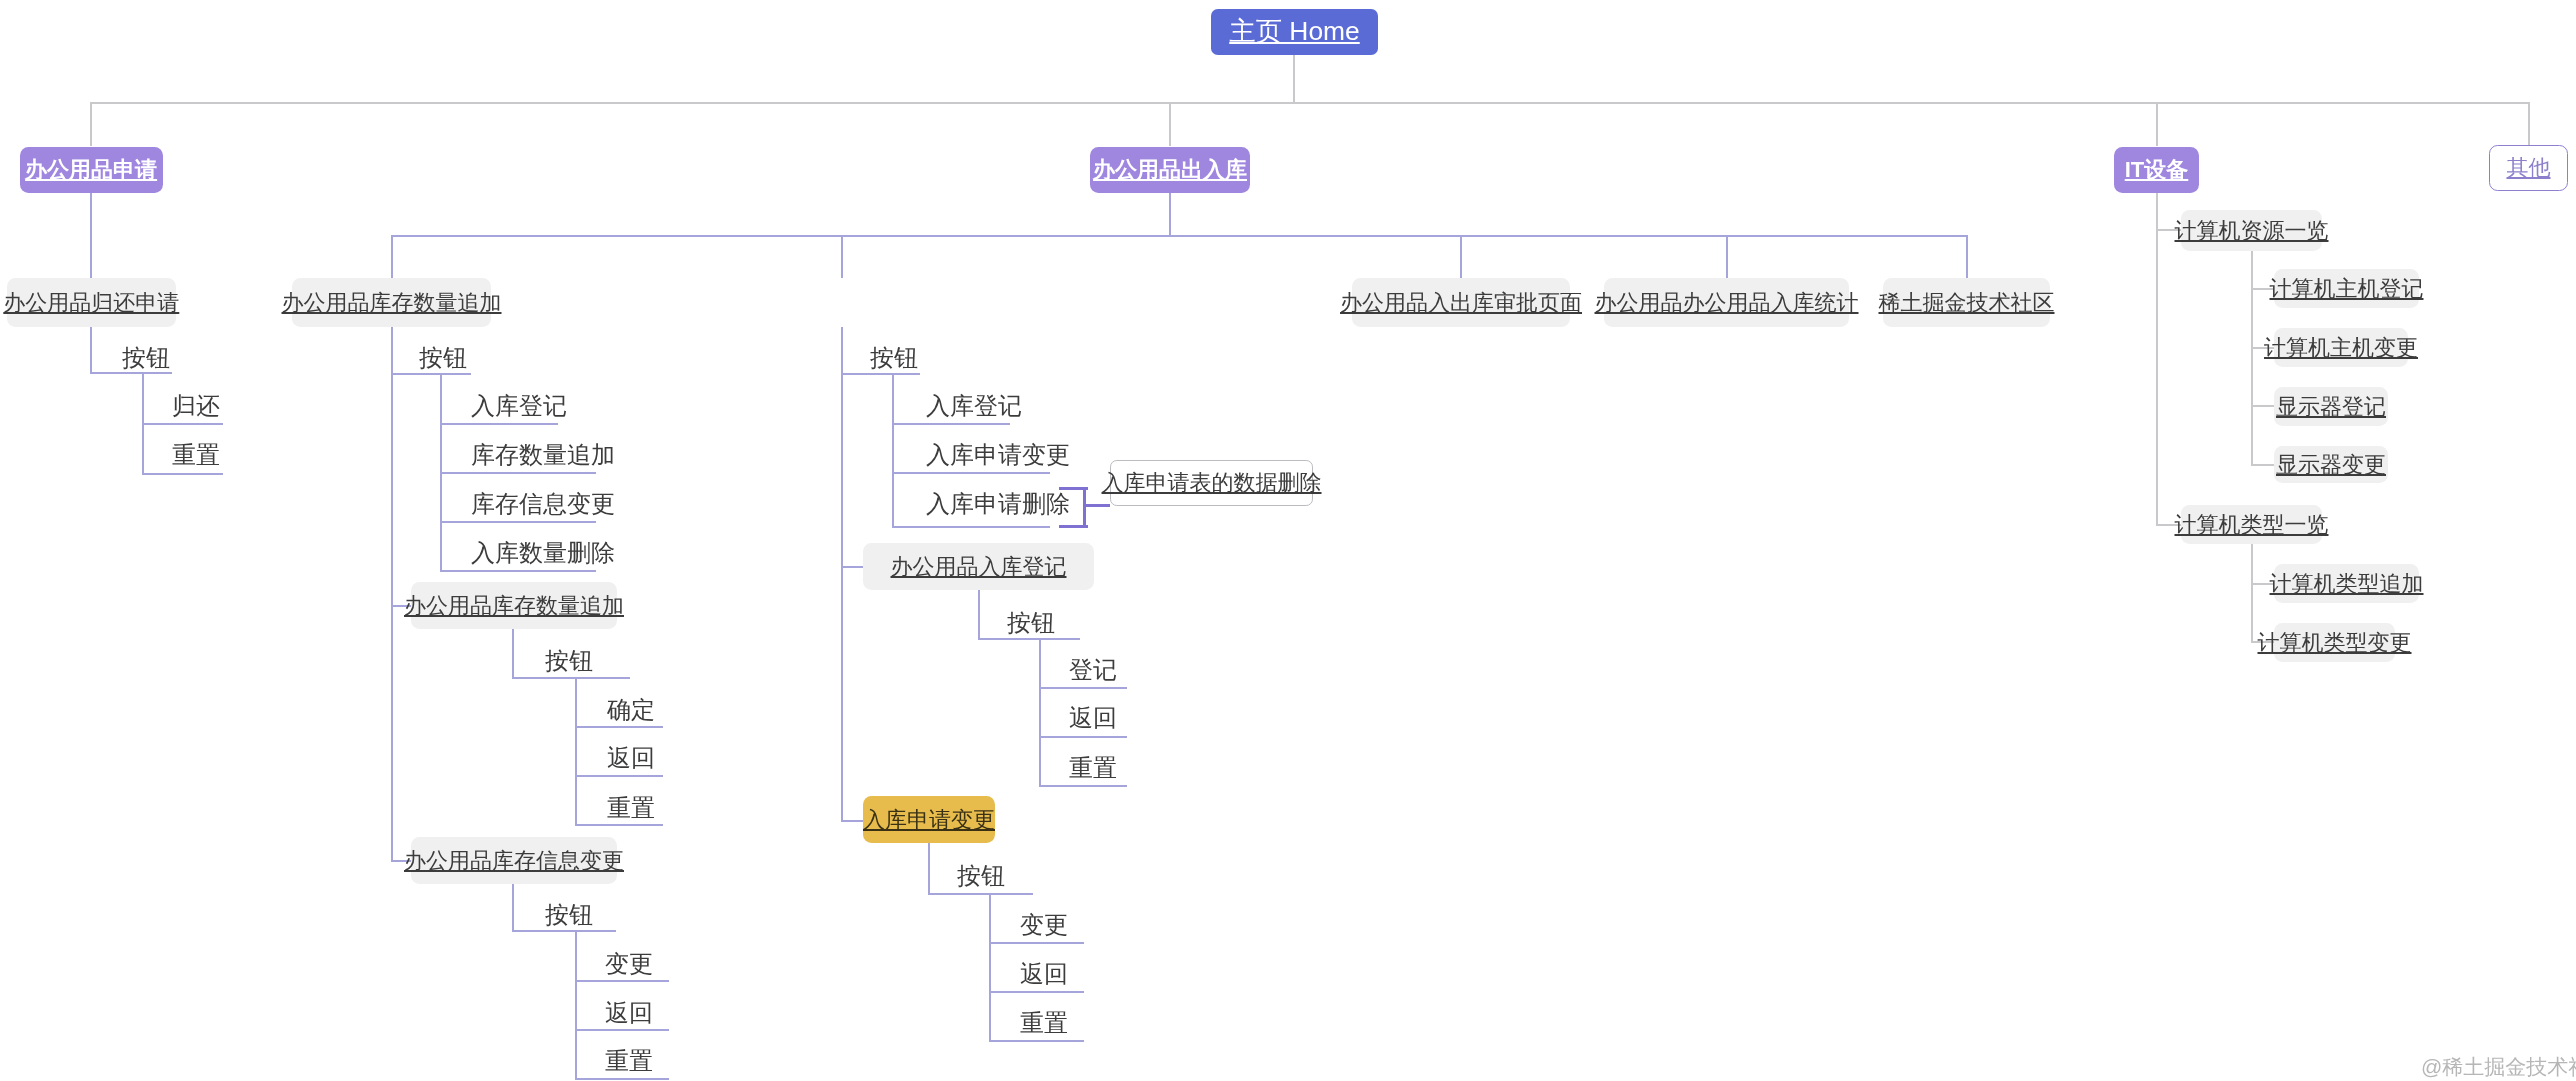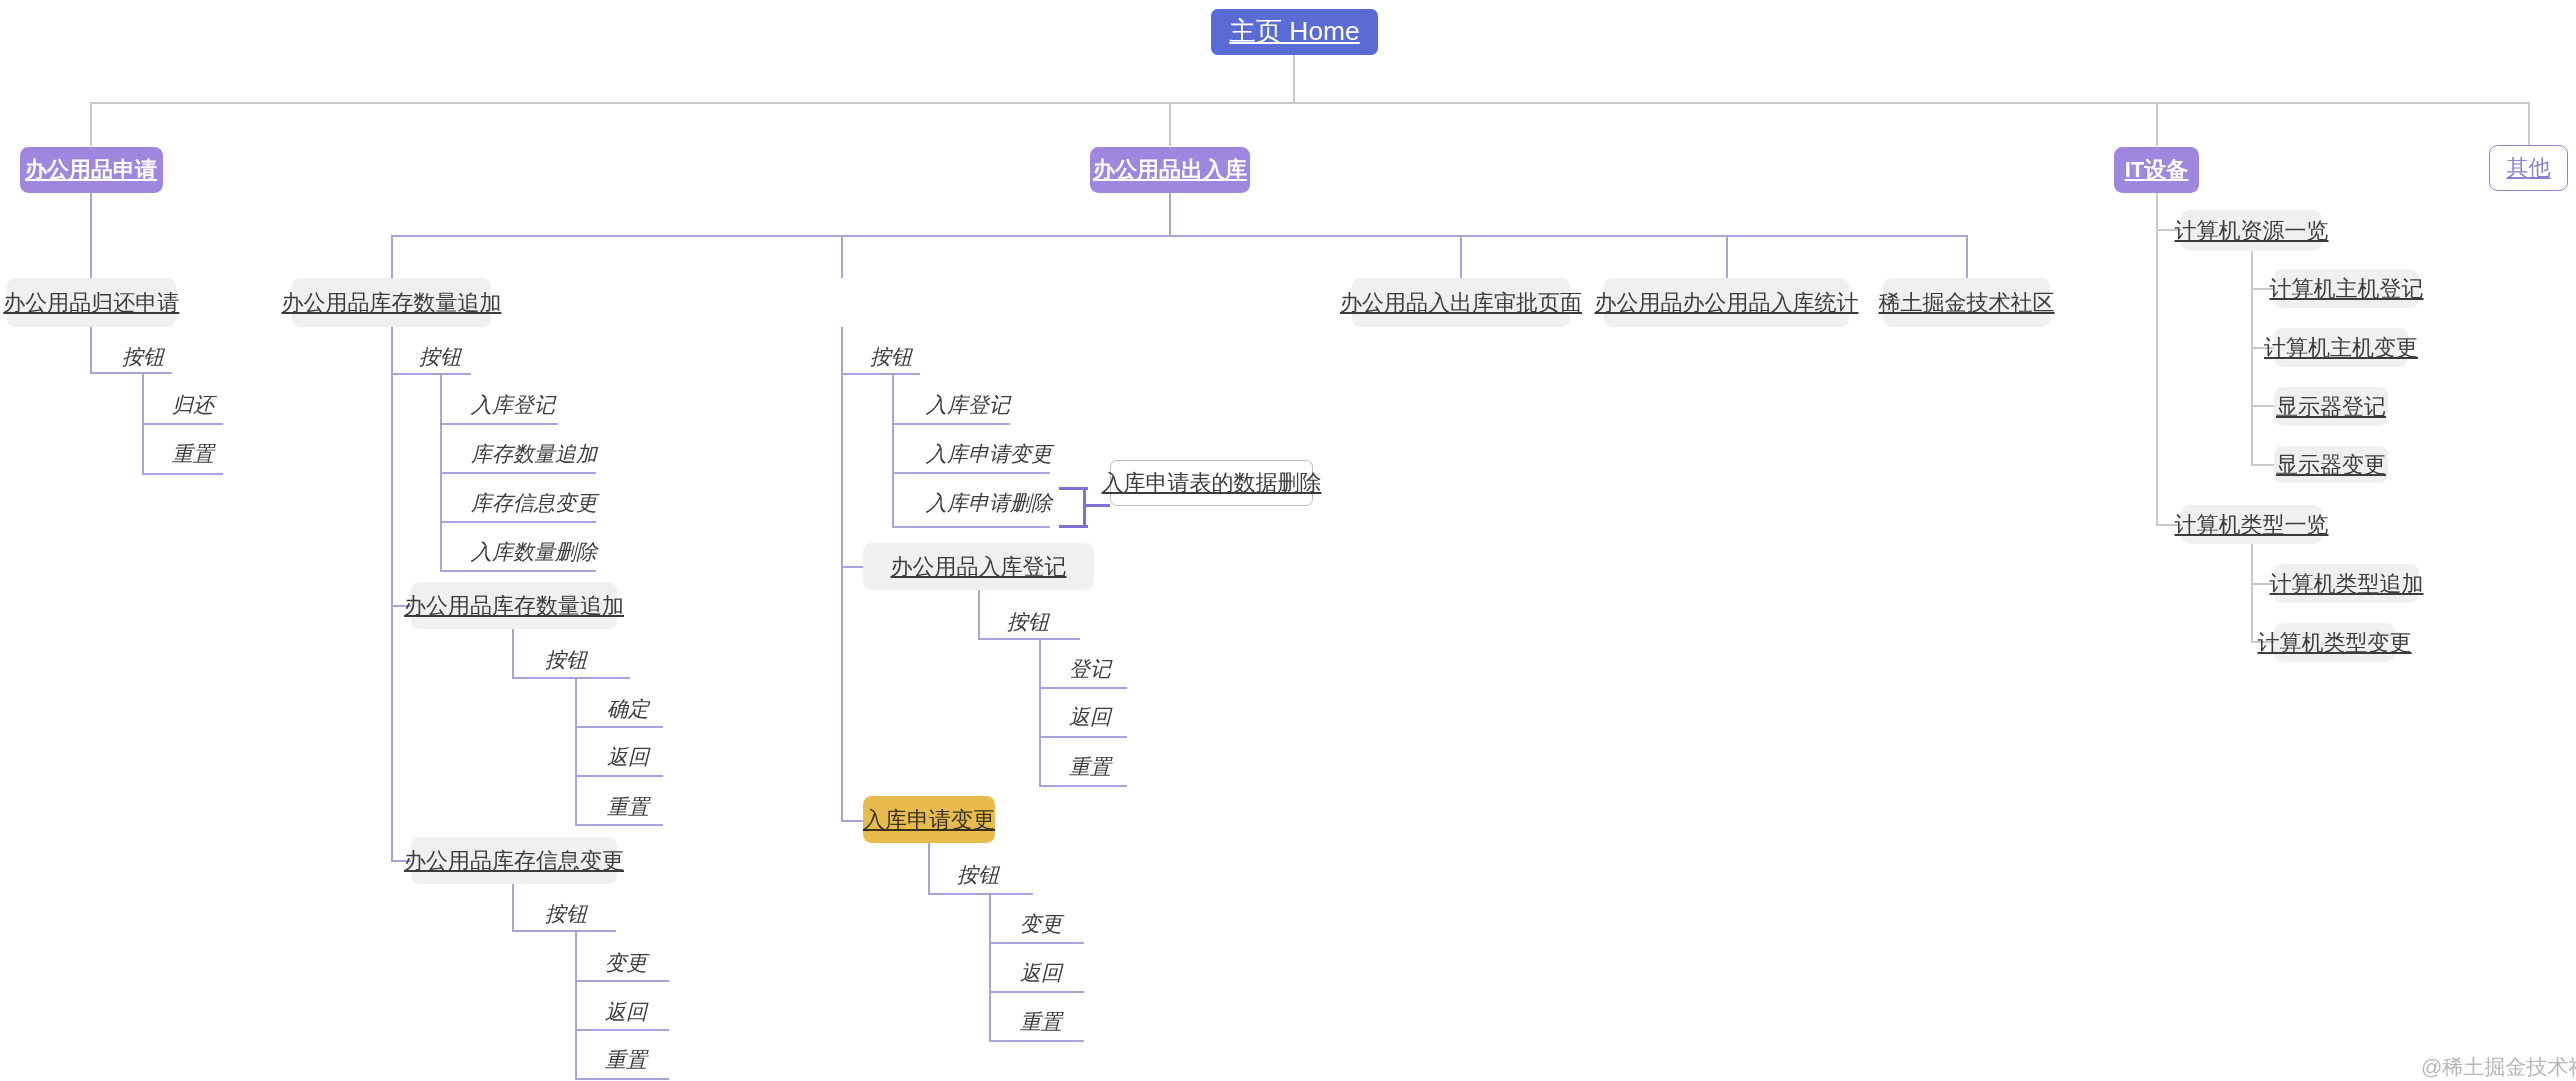--- a/index.html
+++ b/index.html
@@ -6,21 +6,21 @@
   .canvas{position:relative;width:2576px;height:1081px;background:#ffffff;overflow:hidden;
           font-family:"Liberation Sans","DejaVu Sans",sans-serif;}
   .node{position:absolute;box-sizing:border-box;display:flex;align-items:center;justify-content:center;
         white-space:nowrap;line-height:1;text-decoration:underline;}
   .n-root{background:#5b6bd5;color:#ffffff;border-radius:6.8px;font-size:26.4px;}
   .n-branch{background:#9f87e0;color:#ffffff;border-radius:8.5px;font-size:22px;font-weight:bold;}
   .n-gray{background:#f0f0f1;color:#3c3c3c;border-radius:8.5px;font-size:22px;}
   .n-outline{background:#ffffff;border:1.7px solid #8f7fd0;color:#8d7fcc;border-radius:8.5px;font-size:22px;}
   .n-white{background:#ffffff;border:1.7px solid #bcbcc0;color:#3c3c3c;border-radius:6.8px;font-size:22px;}
   .n-yellow{background:#e7bc4d;color:#3a3115;border-radius:8.5px;font-size:22px;}
-  .leaf{position:absolute;font-size:21px;color:#3c3c3c;white-space:nowrap;line-height:1;font-style:italic;}
+  .leaf{position:absolute;font-size:24px;color:#3c3c3c;white-space:nowrap;line-height:1;}
   i.hl,i.vl,i.hb,i.vb{position:absolute;display:block;}
   i.hl{height:1.7px;} i.vl{width:1.7px;} i.hb{height:3.4px;} i.vb{width:3.4px;}
   .lp{background:#a5a5dc;} .lg{background:#c9c9cb;} .lb{background:#7e71d2;}
   .watermark{position:absolute;font-size:21px;color:#b6b6b6;white-space:nowrap;}
 </style>
 </head>
 <body>
 
 <div class="canvas">
 

